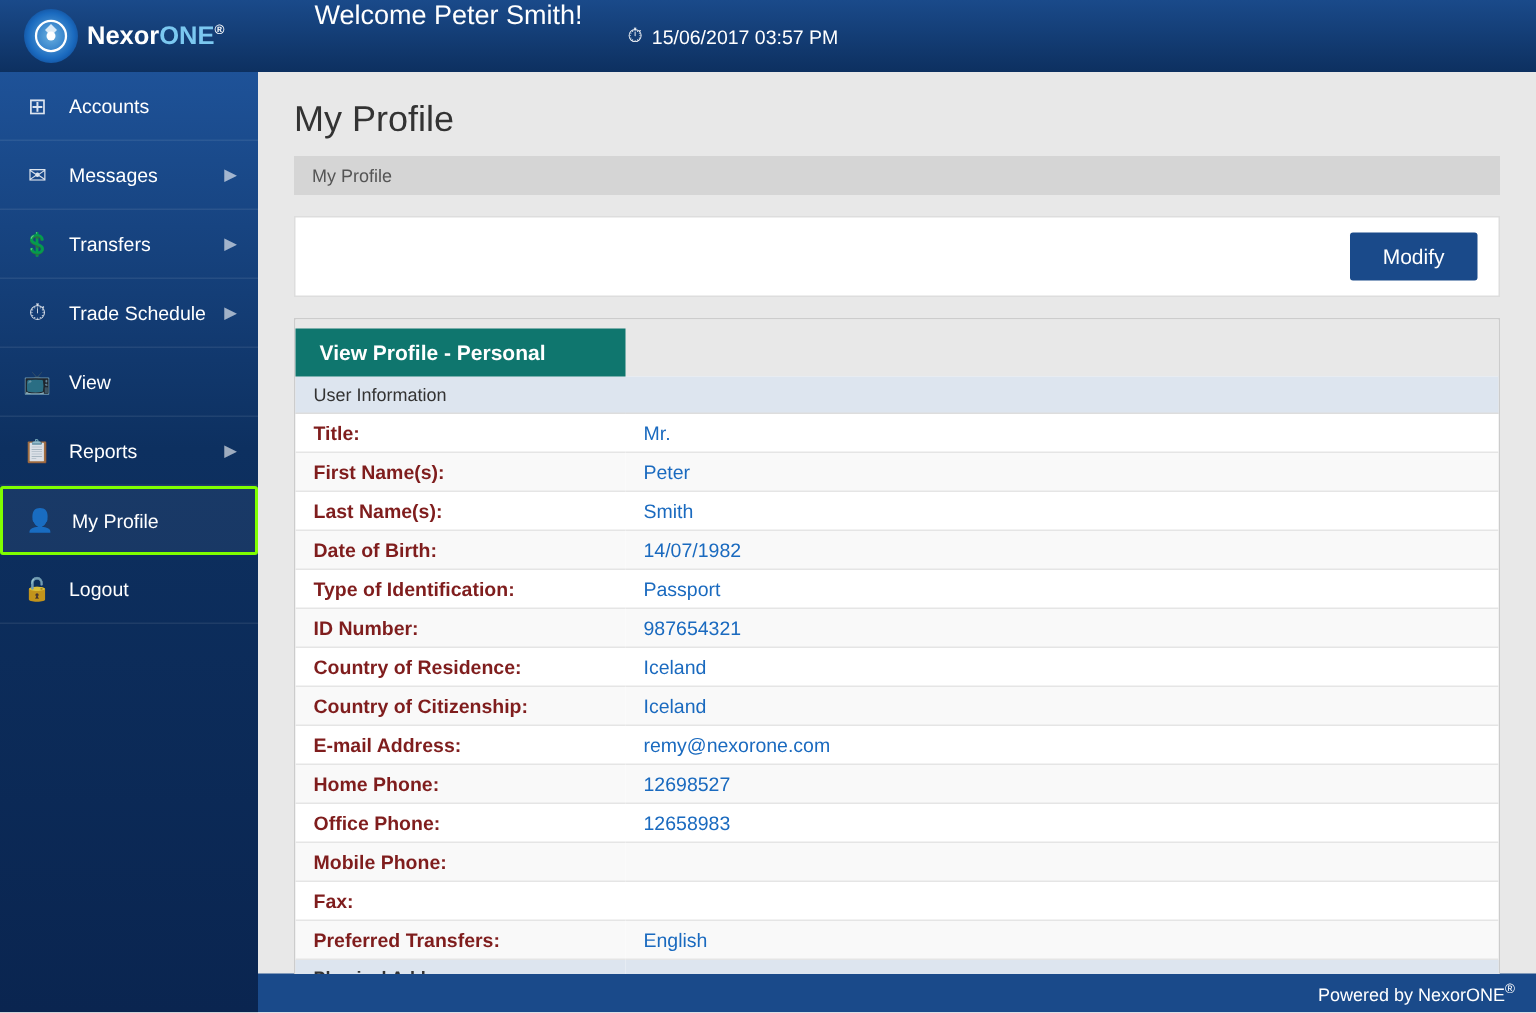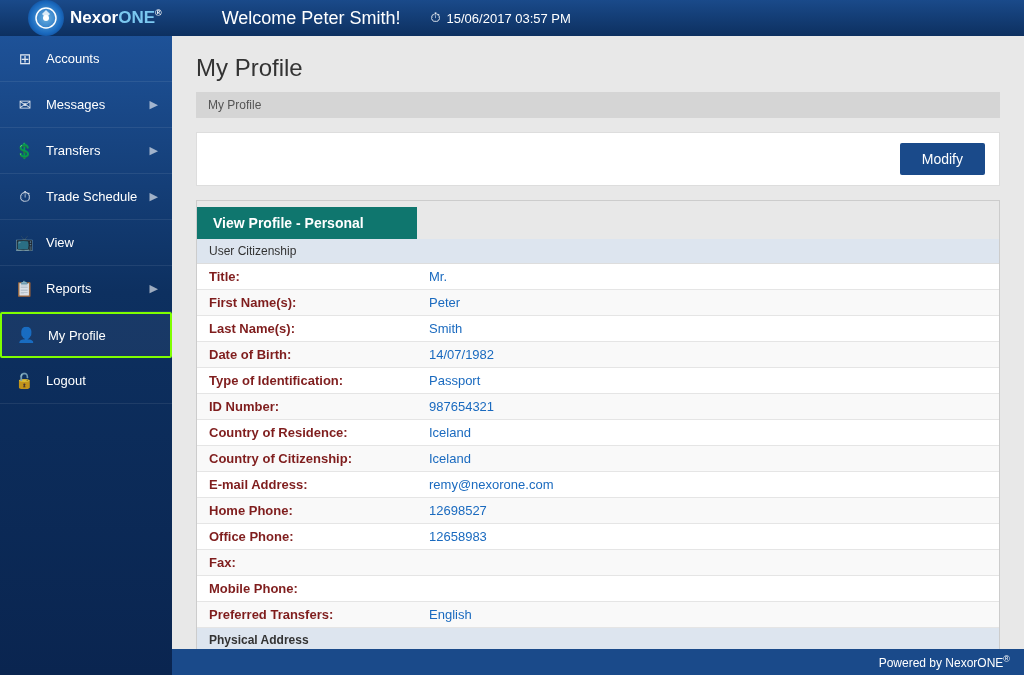--- a/index.html
+++ b/index.html
@@ -1,24 +1,23 @@
 <!DOCTYPE html>
 <html><head>
   <meta charset="utf-8">
   <style>
     * { margin: 0; padding: 0; box-sizing: border-box; }
     body { font-family: Arial, sans-serif; font-size: 13px; background: #f0f0f0; width: 1024px; height: 675px; overflow: hidden; display: flex; flex-direction: column; }
 
     
     .header {
       background: linear-gradient(180deg, #1a4a8a 0%, #0d3060 100%);
-      height: 36px;
-      display: flex;
-      align-items: center;
-      padding: 0 28px;
+      height: 48px;
+      display: flex;
+      padding: 0 16px;
       flex-shrink: 0;
     }
     .header-logo {
       display: flex;
       align-items: center;
       gap: 6px;
       color: white;
       font-size: 20px;
       font-weight: bold;
     }
@@ -274,21 +273,21 @@
         <button class="modify-btn">Modify</button>
       </div>
 
       <div class="profile-section">
         <div style="background:#e8e8e8; padding:6px 0 0 0;">
           <span class="profile-section-header">View Profile - Personal</span>
         </div>
         <table class="profile-table">
           <tbody id="profile-tbody">
           <tr class="section-row">
-                <td colspan="2">User Citizenship</td>
+                <td colspan="2">User Information</td>
               </tr>
               <tr>
                 <td class="label-col">Title:</td>
                 <td class="value-col">Mr.</td>
               </tr>
               <tr>
                 <td class="label-col">First Name(s):</td>
                 <td class="value-col">Peter</td>
               </tr>
               <tr>
@@ -321,25 +320,25 @@
               </tr>
               <tr>
                 <td class="label-col">Home Phone:</td>
                 <td class="value-col">12698527</td>
               </tr>
               <tr>
                 <td class="label-col">Office Phone:</td>
                 <td class="value-col">12658983</td>
               </tr>
               <tr>
+                <td class="label-col">Mobile Phone:</td>
+                <td class="value-col"></td>
+              </tr>
+              <tr>
                 <td class="label-col">Fax:</td>
-                <td class="value-col"></td>
-              </tr>
-              <tr>
-                <td class="label-col">Mobile Phone:</td>
                 <td class="value-col"></td>
               </tr>
               <tr>
                 <td class="label-col">Preferred Transfers:</td>
                 <td class="value-col">English</td>
               </tr>
               <tr class="section-row">
                 <td class="label-col" style="font-weight: bold; color: rgb(51, 51, 51);">Physical Address</td>
                 <td class=""></td>
               </tr>

